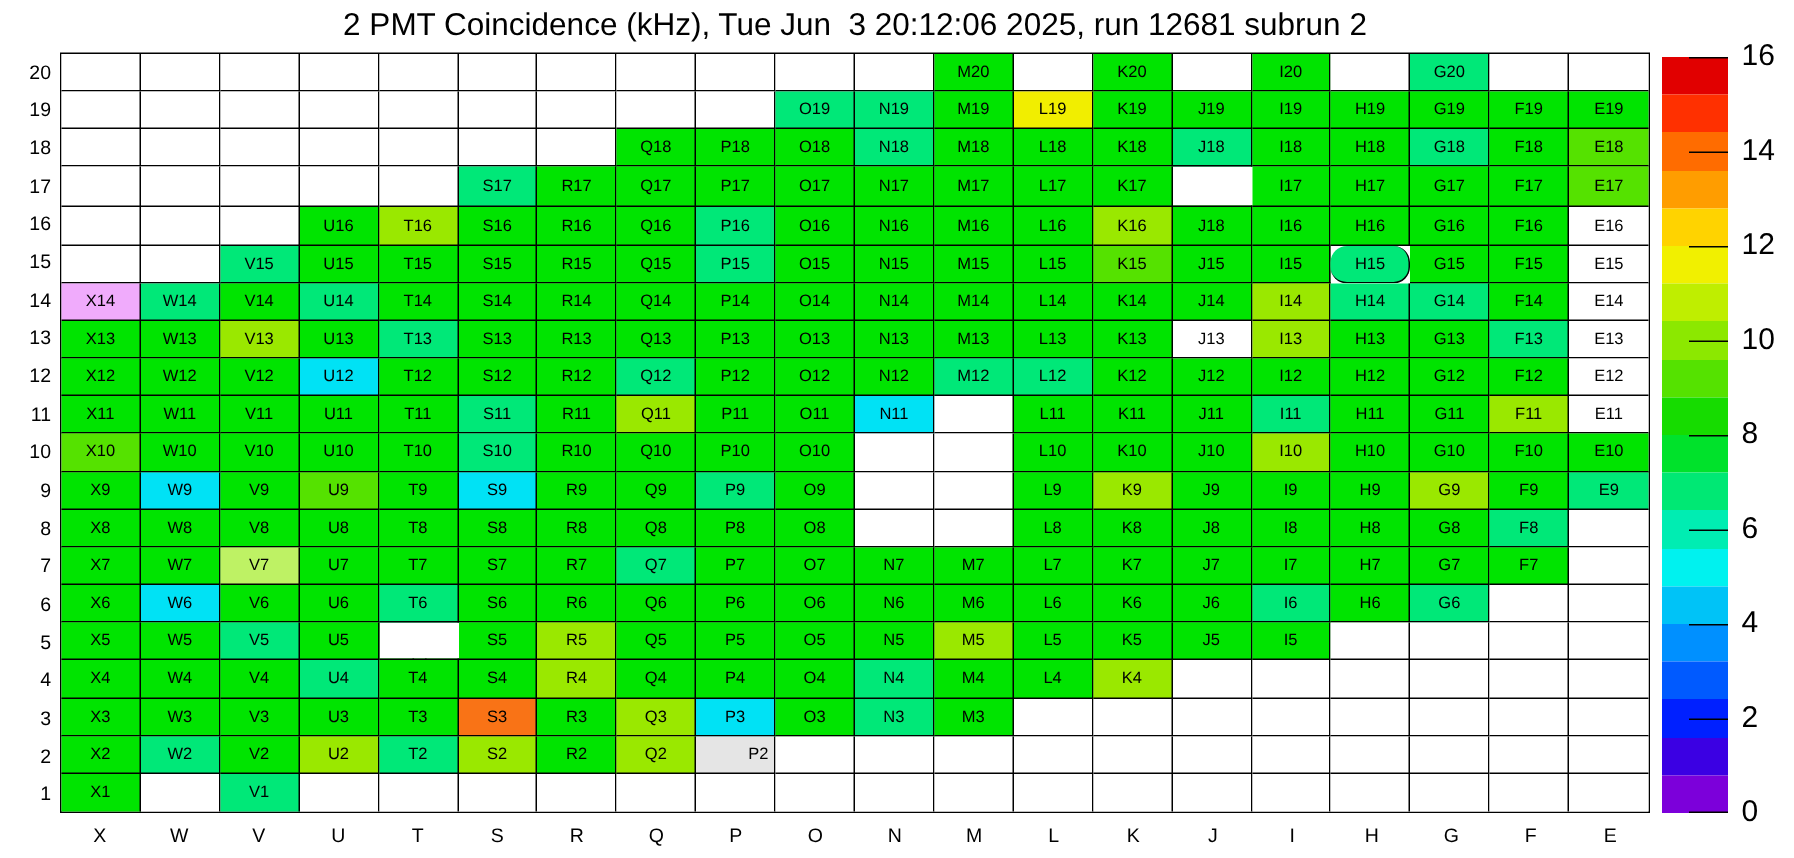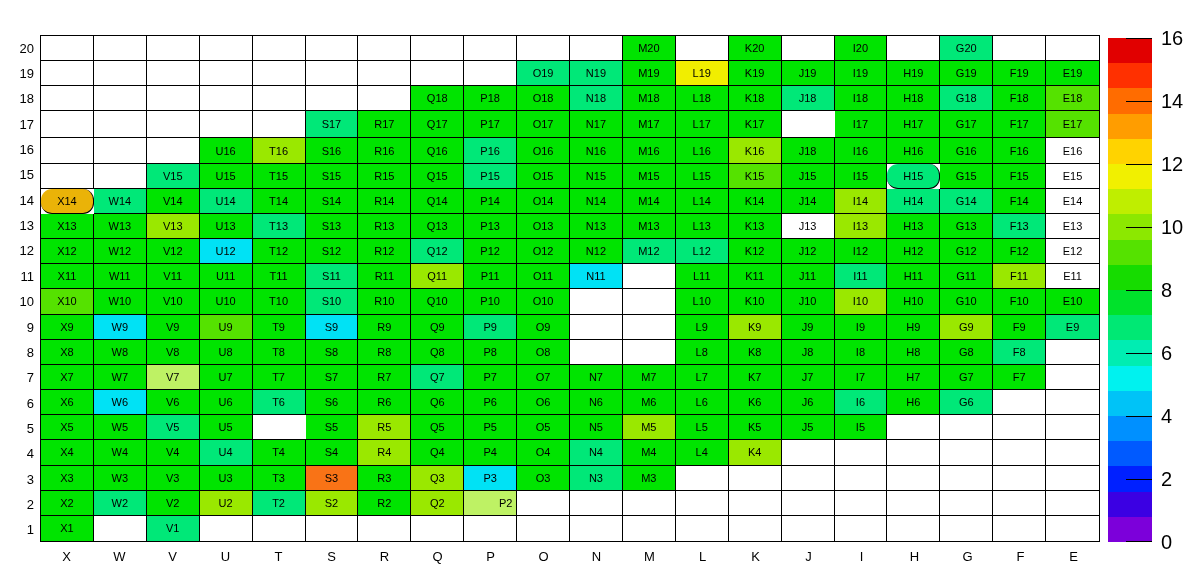--- a/index.html
+++ b/index.html
@@ -20,20 +20,21 @@
   #colorbar{position:absolute;left:1108px;top:38px;width:44px;height:504px;
             display:flex;flex-direction:column;}
   .cb-band{flex:1;}
   .cb-tick{position:absolute;height:1px;width:26px;background:#000;}
   .cb-lab{position:absolute;font-size:20px;transform:translateY(-50%);}
 </style>
 </head>
 <body>
 
 <div id="canvas">
+  <div id="title">2 PMT Coincidence (kHz), Tue Jun  3 20:12:06 2025, run 12681 subrun 2</div>
   <div id="plot-frame">
       <div class="cell"></div>
       <div class="cell"></div>
       <div class="cell"></div>
       <div class="cell"></div>
       <div class="cell"></div>
       <div class="cell"></div>
       <div class="cell"></div>
       <div class="cell"></div>
       <div class="cell"></div>
@@ -141,21 +142,21 @@
       <div class="cell" style="background: rgb(0, 228, 0);">N15</div>
       <div class="cell" style="background: rgb(0, 228, 0);">M15</div>
       <div class="cell" style="background: rgb(0, 228, 0);">L15</div>
       <div class="cell" style="background: rgb(85, 226, 0);">K15</div>
       <div class="cell" style="background: rgb(0, 228, 0);">J15</div>
       <div class="cell" style="background: rgb(0, 228, 0);">I15</div>
       <div class="cell" style="background: rgb(0, 232, 120); border-radius: 11px;">H15</div>
       <div class="cell" style="background: rgb(0, 228, 0);">G15</div>
       <div class="cell" style="background: rgb(0, 228, 0);">F15</div>
       <div class="cell" style="background: rgb(255, 255, 255);">E15</div>
-      <div class="cell" style="background: #eab308; border-radius: 11px;">X14</div>
+      <div class="cell" style="background: #f0abfc;">X14</div>
       <div class="cell" style="background: rgb(0, 232, 120);">W14</div>
       <div class="cell" style="background: rgb(0, 228, 0);">V14</div>
       <div class="cell" style="background: rgb(0, 232, 120);">U14</div>
       <div class="cell" style="background: rgb(0, 228, 0);">T14</div>
       <div class="cell" style="background: rgb(0, 228, 0);">S14</div>
       <div class="cell" style="background: rgb(0, 228, 0);">R14</div>
       <div class="cell" style="background: rgb(0, 228, 0);">Q14</div>
       <div class="cell" style="background: rgb(0, 228, 0);">P14</div>
       <div class="cell" style="background: rgb(0, 228, 0);">O14</div>
       <div class="cell" style="background: rgb(0, 228, 0);">N14</div>
@@ -389,21 +390,21 @@
       <div class="cell"></div>
       <div class="cell"></div>
       <div class="cell" style="background: rgb(0, 228, 0);">X2</div>
       <div class="cell" style="background: rgb(0, 232, 120);">W2</div>
       <div class="cell" style="background: rgb(0, 228, 0);">V2</div>
       <div class="cell" style="background: rgb(154, 232, 0);">U2</div>
       <div class="cell" style="background: rgb(0, 232, 120);">T2</div>
       <div class="cell" style="background: rgb(154, 232, 0);">S2</div>
       <div class="cell" style="background: rgb(0, 228, 0);">R2</div>
       <div class="cell" style="background: rgb(154, 232, 0);">Q2</div>
-      <div class="cell" style="background: #bef264; padding-left: 31px;">P2</div>
+      <div class="cell" style="background: #e5e5e5; padding-left: 31px;">P2</div>
       <div class="cell"></div>
       <div class="cell"></div>
       <div class="cell"></div>
       <div class="cell"></div>
       <div class="cell"></div>
       <div class="cell"></div>
       <div class="cell"></div>
       <div class="cell"></div>
       <div class="cell"></div>
       <div class="cell"></div>

